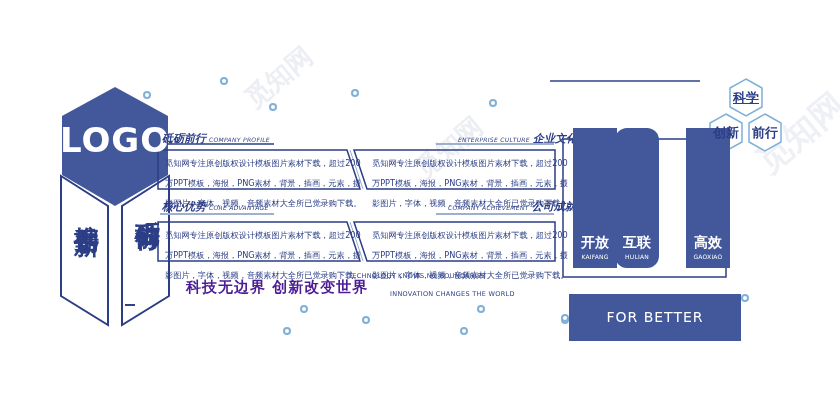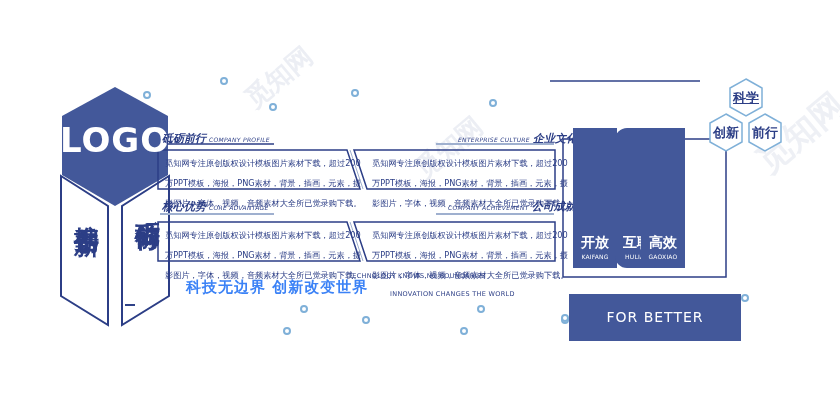--- a/index.html
+++ b/index.html
@@ -15,21 +15,21 @@
     }
     .vtext {
       position: absolute; width: 30px; font-size: 25px; font-weight: bold; color: #2c3e86;
       line-height: 28px; text-align: center; writing-mode: vertical-rl; letter-spacing: 2px;
     }
     .sec-title { position: absolute; font-size: 11px; font-style: italic; font-weight: bold; color: #2c3e86; white-space: nowrap; }
     .sec-title .en { font-size: 6px; font-weight: normal; letter-spacing: .3px; margin: 0 3px; }
     .para {
       position: absolute; font-size: 8.2px; line-height: 20px; color: #2c3e86; width: 200px;
     }
-    .slogan-cn { position: absolute; left: 186px; top: 278px; font-size: 15px; font-weight: bold; color: #3b82f6; letter-spacing: 1px; white-space: nowrap; }
+    .slogan-cn { position: absolute; left: 186px; top: 278px; font-size: 15px; font-weight: bold; color: #4c1d95; letter-spacing: 1px; white-space: nowrap; }
     .slogan-en { position: absolute; font-size: 6.5px; color: #2c3e86; letter-spacing: .3px; white-space: nowrap; }
     .pillar {
       position: absolute; top: 128px; width: 44px; height: 140px; background: #43589a;
       color: #fff; text-align: center;
     }
     .pillar .cn { position: absolute; left: 0; right: 0; top: 106px; font-size: 14px; font-weight: bold; }
     .pillar .en { position: absolute; left: 0; right: 0; top: 125px; font-size: 6px; letter-spacing: .2px; }
     .tomorrow {
       position: absolute; left: 569px; top: 294px; width: 172px; height: 47px; background: #43589a;
       color: #fff; font-size: 14px; line-height: 47px; text-align: center; letter-spacing: 1px;
@@ -157,21 +157,21 @@
 <div class="slogan-en" style="left:390px;top:290px;">INNOVATION CHANGES THE WORLD</div>
 
 <div class="pillar" style="left:573px;">
   <div class="cn">开放</div>
   <div class="en">KAIFANG</div>
 </div>
 <div class="pillar" style="left:615px;border-radius:12px;">
   <div class="cn">互联</div>
   <div class="en">HULIAN</div>
 </div>
-<div class="pillar" style="left:641px;">
+<div class="pillar" style="left:686px;">
   <div class="cn">高效</div>
   <div class="en">GAOXIAO</div>
 </div>
 
 <div class="hex-label" style="left:733px;top:89px;text-decoration:underline;">科学</div>
 <div class="hex-label" style="left:713px;top:124px;">创新</div>
 <div class="hex-label" style="left:752px;top:124px;">前行</div>
 
 <div class="tomorrow">FOR BETTER TOMORROW</div>
 

